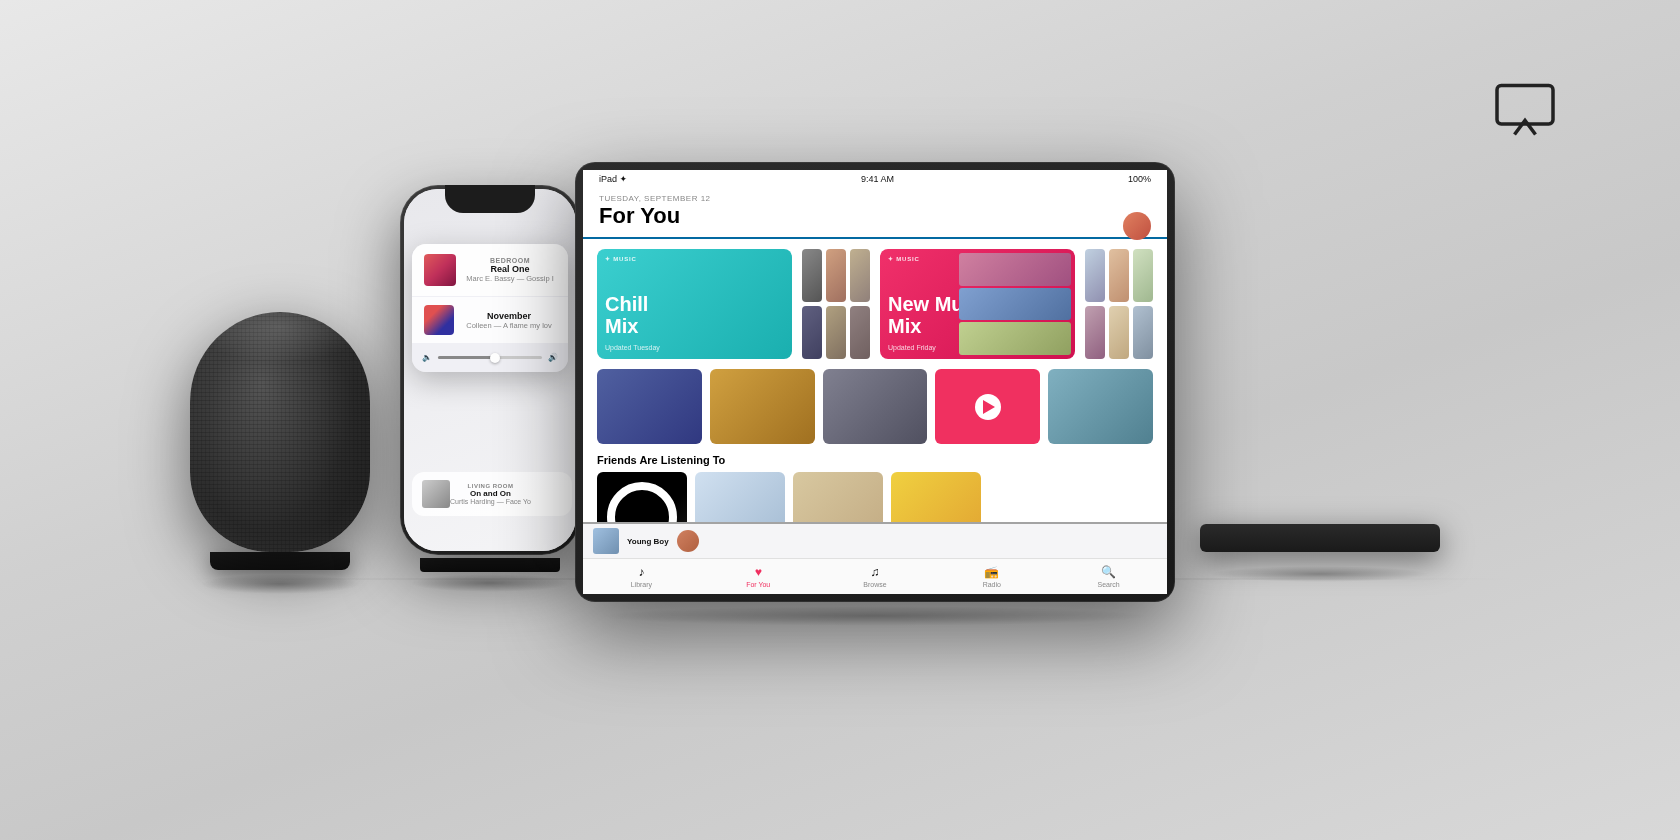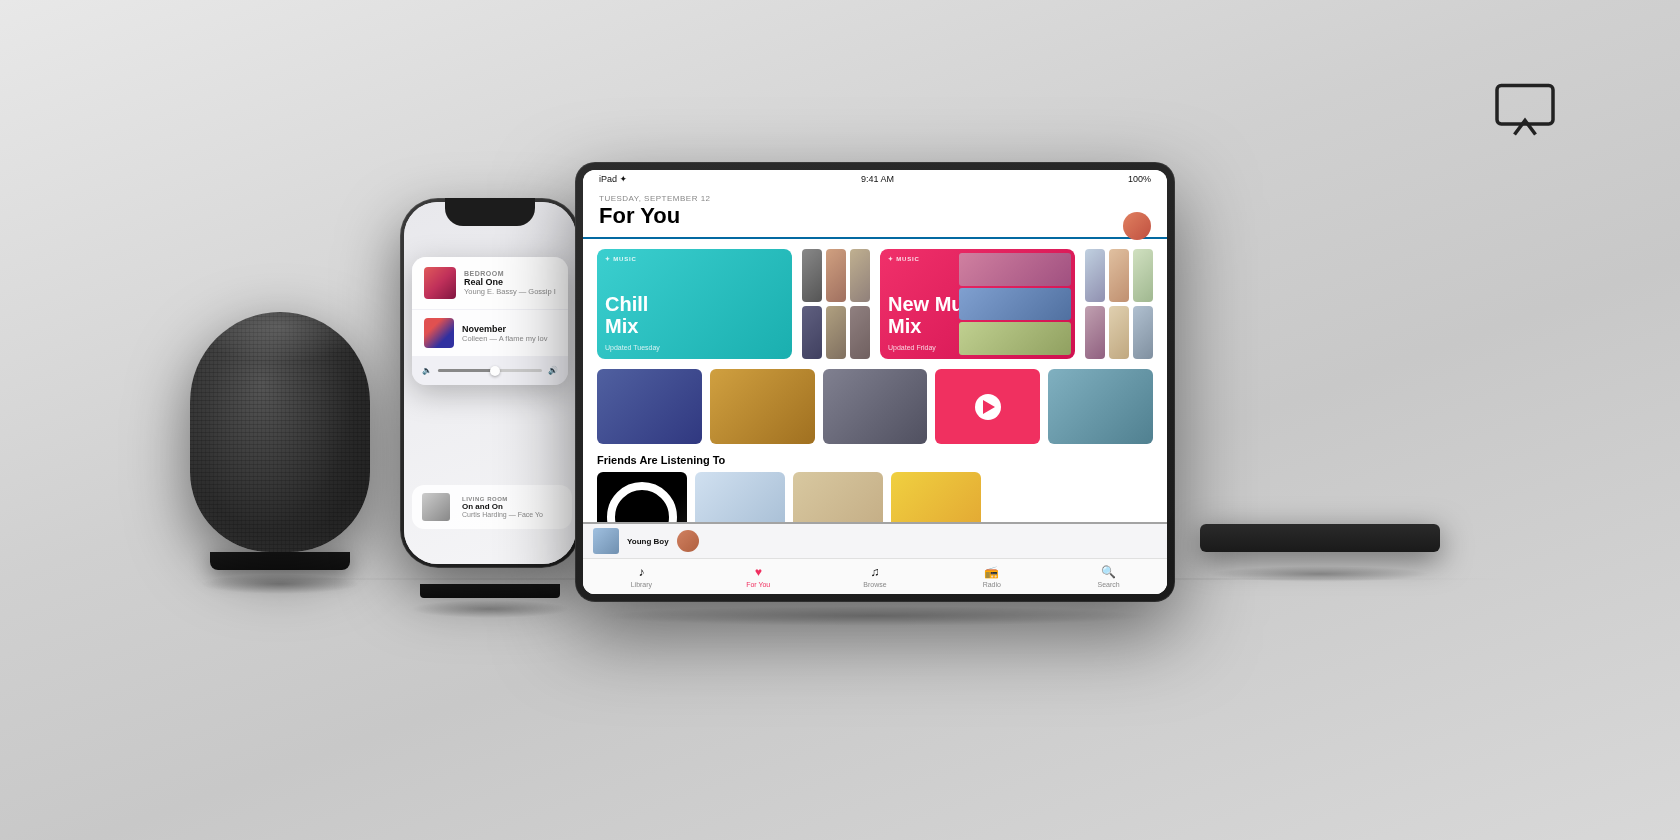--- a/index.html
+++ b/index.html
@@ -85,22 +85,23 @@
       width: 200px;
       height: 400px;
     }
     .iphone-body {
       width: 180px;
       height: 370px;
       background: linear-gradient(160deg, #3a3a3a 0%, #1c1c1c 100%);
       border-radius: 38px;
       position: relative;
       box-shadow: 0 25px 60px rgba(0,0,0,0.5), inset 0 0 0 1px rgba(255,255,255,0.1);
-      margin: 16px auto;
-      overflow: hidden;
+      margin: 3px auto;
+      overflow: hidden;
+      text-align: center;
     }
     .iphone-notch {
       position: absolute;
       top: 0;
       left: 50%;
       transform: translateX(-50%);
       width: 90px;
       height: 28px;
       background: #1c1c1c;
       border-radius: 0 0 18px 18px;
@@ -269,21 +270,21 @@
     .airplay-lr {
       position: absolute;
       bottom: 35px;
       left: 8px;
       right: 4px;
       background: rgba(255,255,255,0.85);
       border-radius: 12px;
       padding: 8px 10px;
       display: flex;
       align-items: center;
-      gap: 12px;
+      gap: 0;
     }
     .lr-label {
       font-size: 6px;
       color: #888;
       font-weight: 600;
       text-transform: uppercase;
       letter-spacing: 0.5px;
     }
     .lr-title { font-size: 8px; font-weight: 700; color: #111; }
     .lr-sub { font-size: 7px; color: #888; }
@@ -332,21 +333,21 @@
       transform: translateY(-50%);
       width: 6px;
       height: 6px;
       border-radius: 50%;
       background: #333;
     }
     .ipad-screen {
       position: absolute;
       top: 8px; left: 8px; right: 8px; bottom: 8px;
       background: #fff;
-      border-radius: 12px;
+      border-radius: 0;
       overflow: hidden;
       display: flex;
       flex-direction: column;
     }
     .ipad-shadow {
       width: 550px;
       height: 20px;
       background: radial-gradient(ellipse, rgba(0,0,0,0.25) 0%, transparent 70%);
       margin: 4px auto 0;
     }
@@ -715,21 +716,21 @@
       <div class="iphone-screen">
         <div class="iphone-screen-bg"></div>
 
         <div class="airplay-panel">
 
           <div class="airplay-now-playing">
             <div class="airplay-np-art"></div>
             <div class="airplay-np-info">
               <div class="airplay-np-label">BEDROOM</div>
               <div class="airplay-np-title">Real One</div>
-              <div class="airplay-np-sub">Young E. Bassy — Gossip I</div>
+              <div class="airplay-np-sub">Marc E. Bassy — Gossip I</div>
             </div>
           </div>
 
           <div class="airplay-second">
             <div class="airplay-second-art"></div>
             <div class="airplay-np-info">
               <div class="airplay-np-title">November</div>
               <div class="airplay-np-sub">Colleen — A flame my lov</div>
             </div>
           </div>

